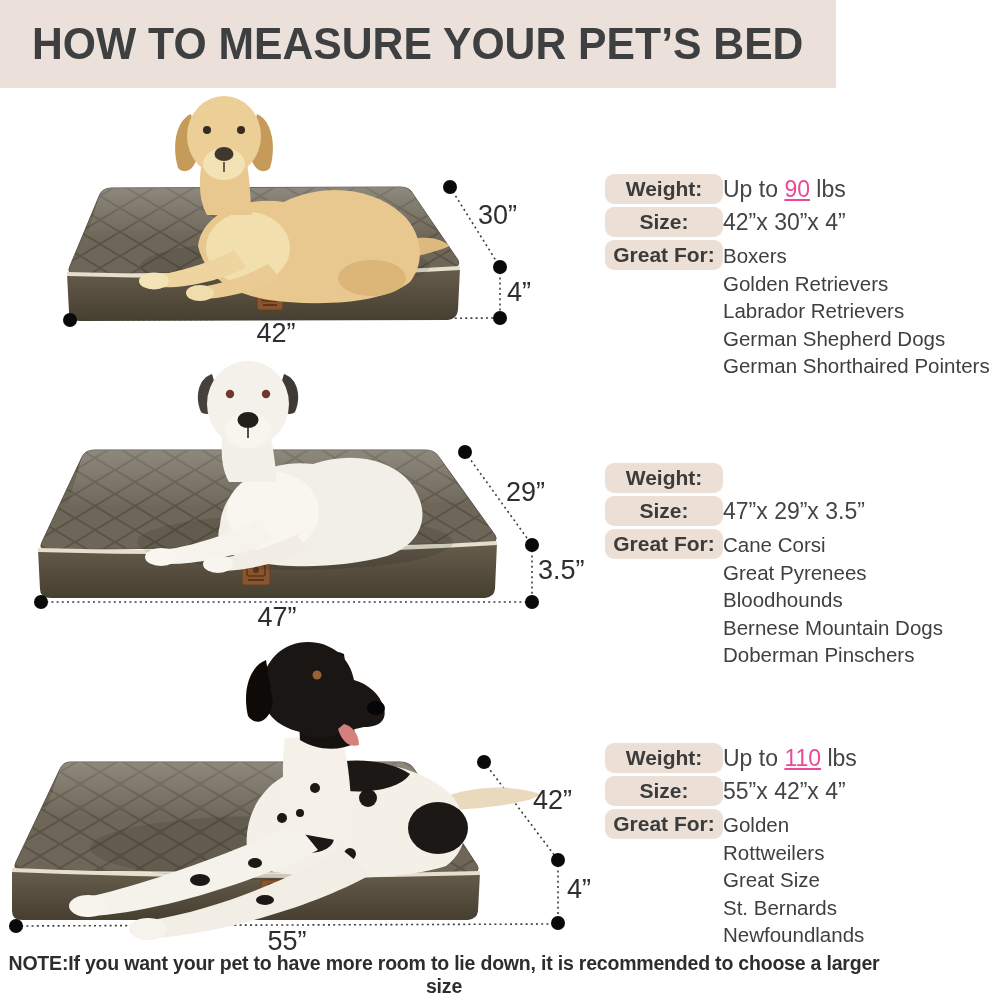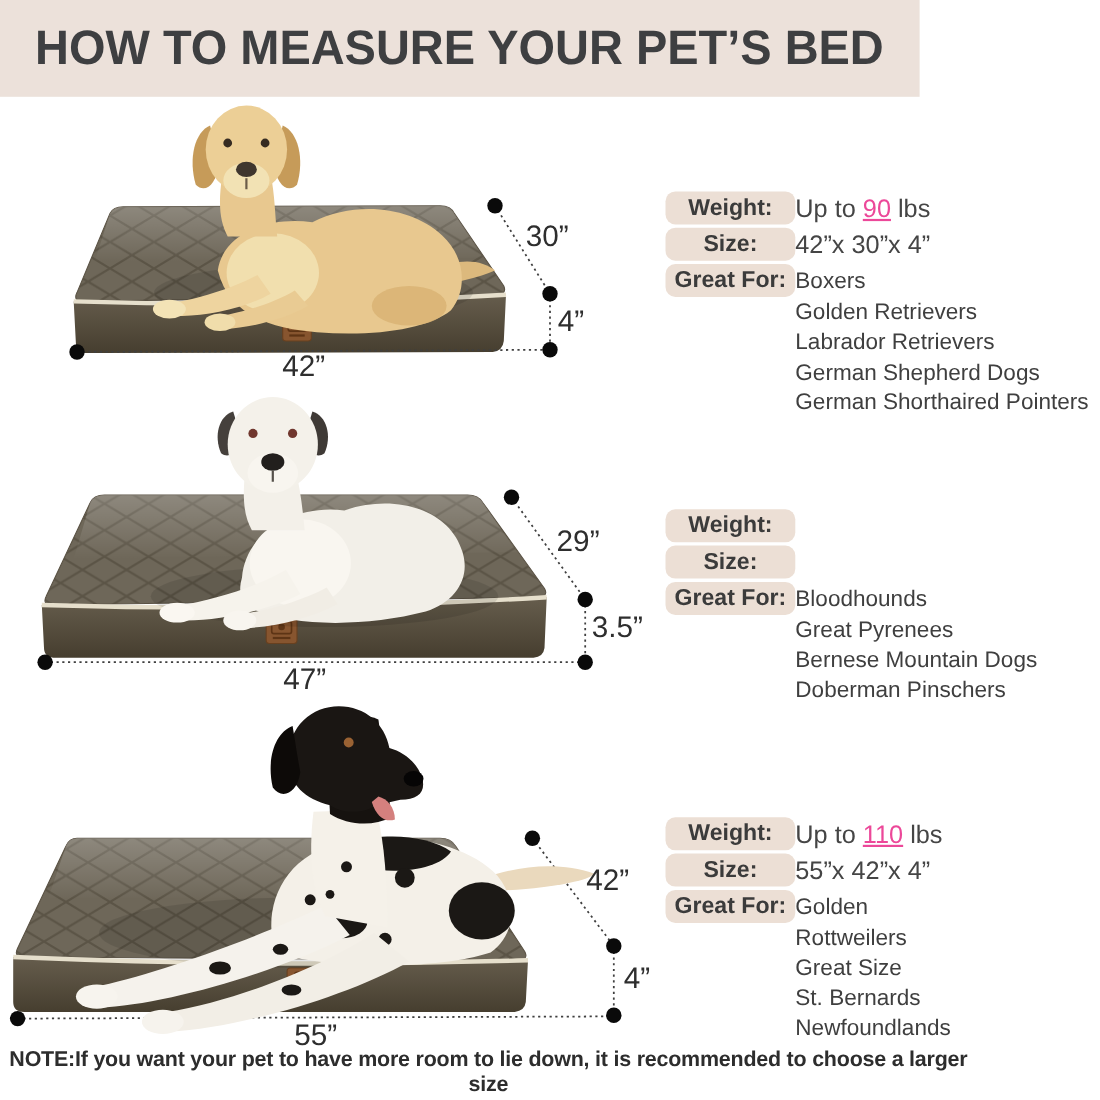--- a/index.html
+++ b/index.html
@@ -168,26 +168,28 @@
     <text class="dim" x="523" y="229">3.5”</text>
     <text class="dim" x="262" y="276" text-anchor="middle">47”</text>
   </svg>
 
   <div class="panel" style="top:463px">
     <div class="spec-row">
       <div class="pill">Weight:</div>
     </div>
     <div class="spec-row">
       <div class="pill">Size:</div>
+      <div class="value">47”x 29”x 3.5”</div>
     </div>
     <div class="spec-row">
       <div class="pill">Great For:</div>
       <div class="breeds">
+        <div class="breed">Cane Corsi</div>
+        <div class="breed">Great Pyrenees</div>
         <div class="breed">Bloodhounds</div>
-        <div class="breed">Great Pyrenees</div>
         <div class="breed">Bernese Mountain Dogs</div>
         <div class="breed">Doberman Pinschers</div>
       </div>
     </div>
   </div>
 
   <svg class="illus" style="left:0px;top:628px" width="600" height="330" viewBox="0 0 600 330">
     <g>
       <path d="M70,134 L400,134 Q410,134 414,141 L477,237 Q481,244 471,245 L22,242 Q12,242 16,234 L60,141 Q63,134 70,134 Z" fill="url(#quilt)" stroke="#5a5244" stroke-width="1"></path>
       <path d="M70,134 L400,134 Q410,134 414,141 L448,190 L44,188 L60,141 Q63,134 70,134 Z" fill="url(#topSheen)"></path>

